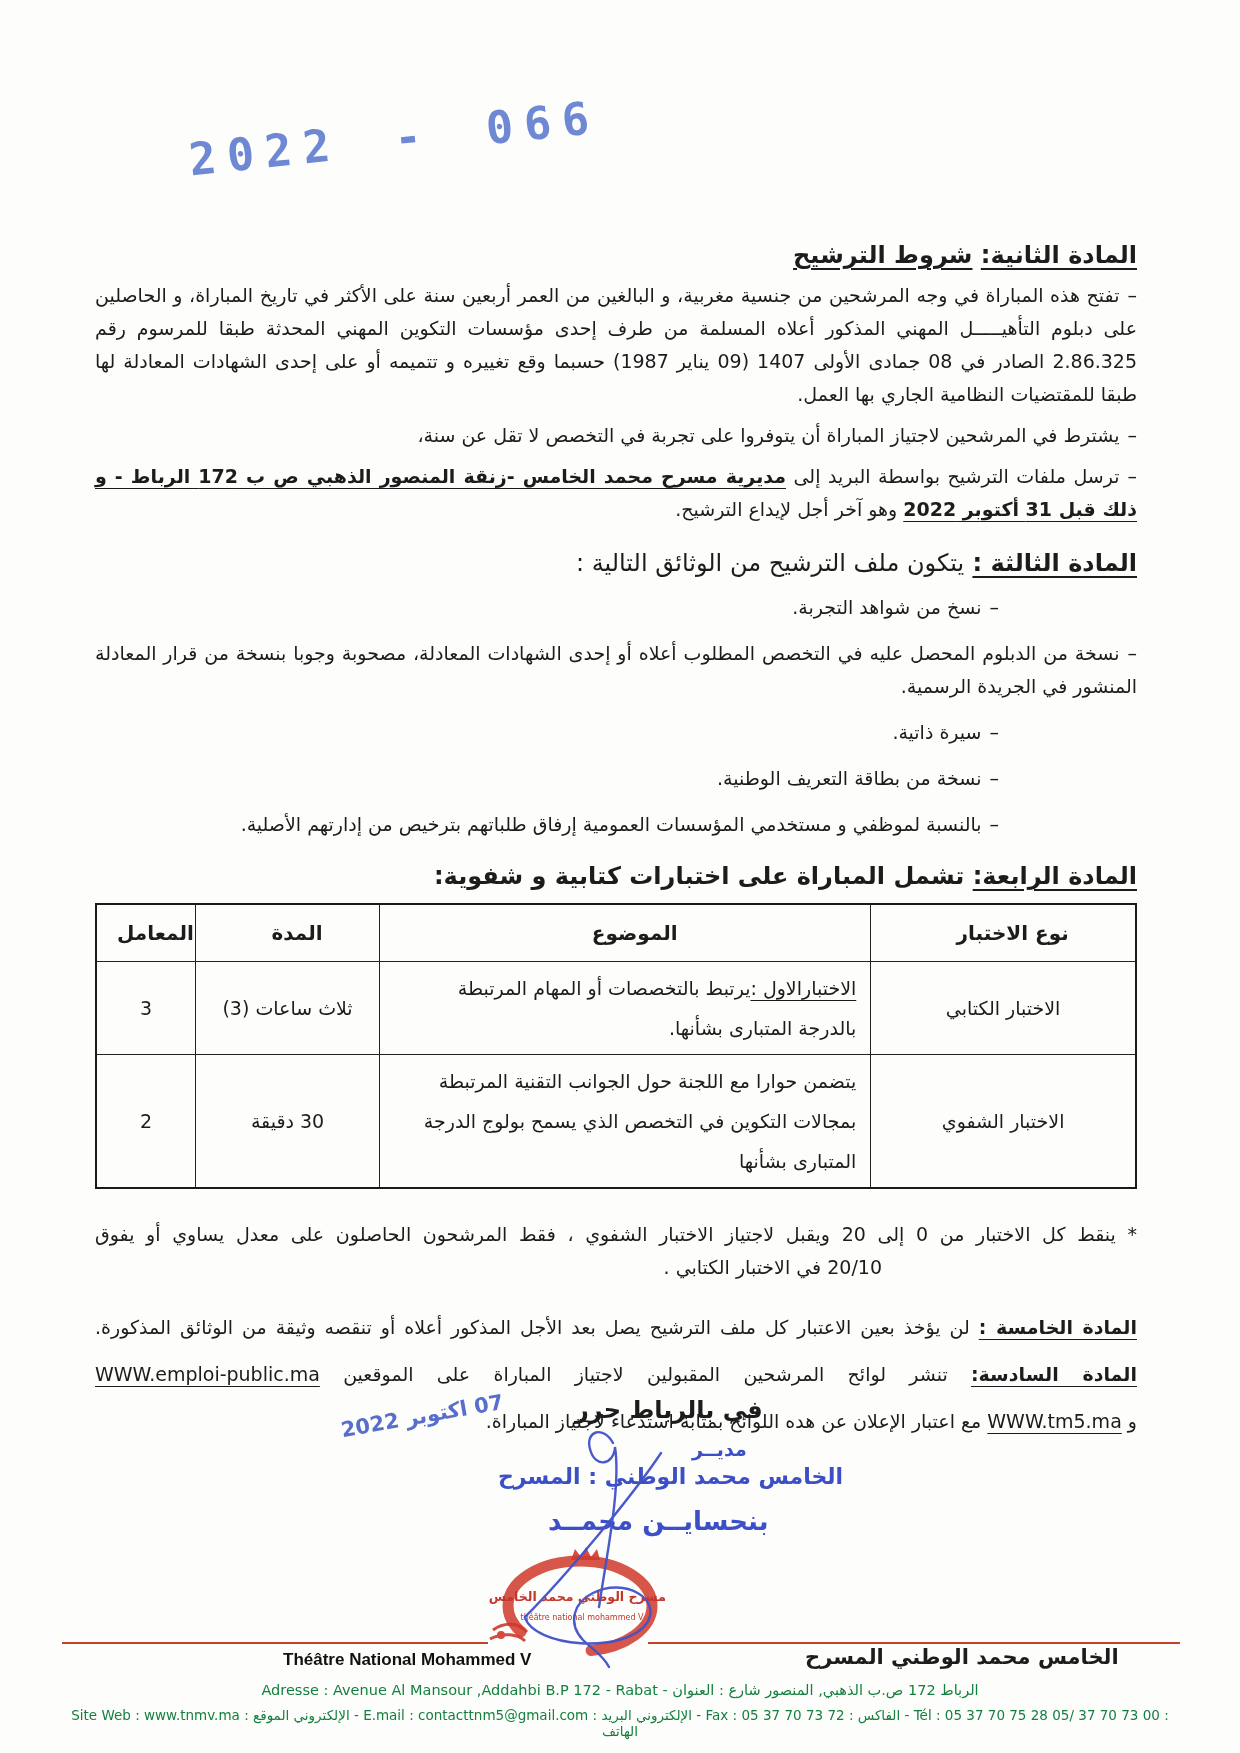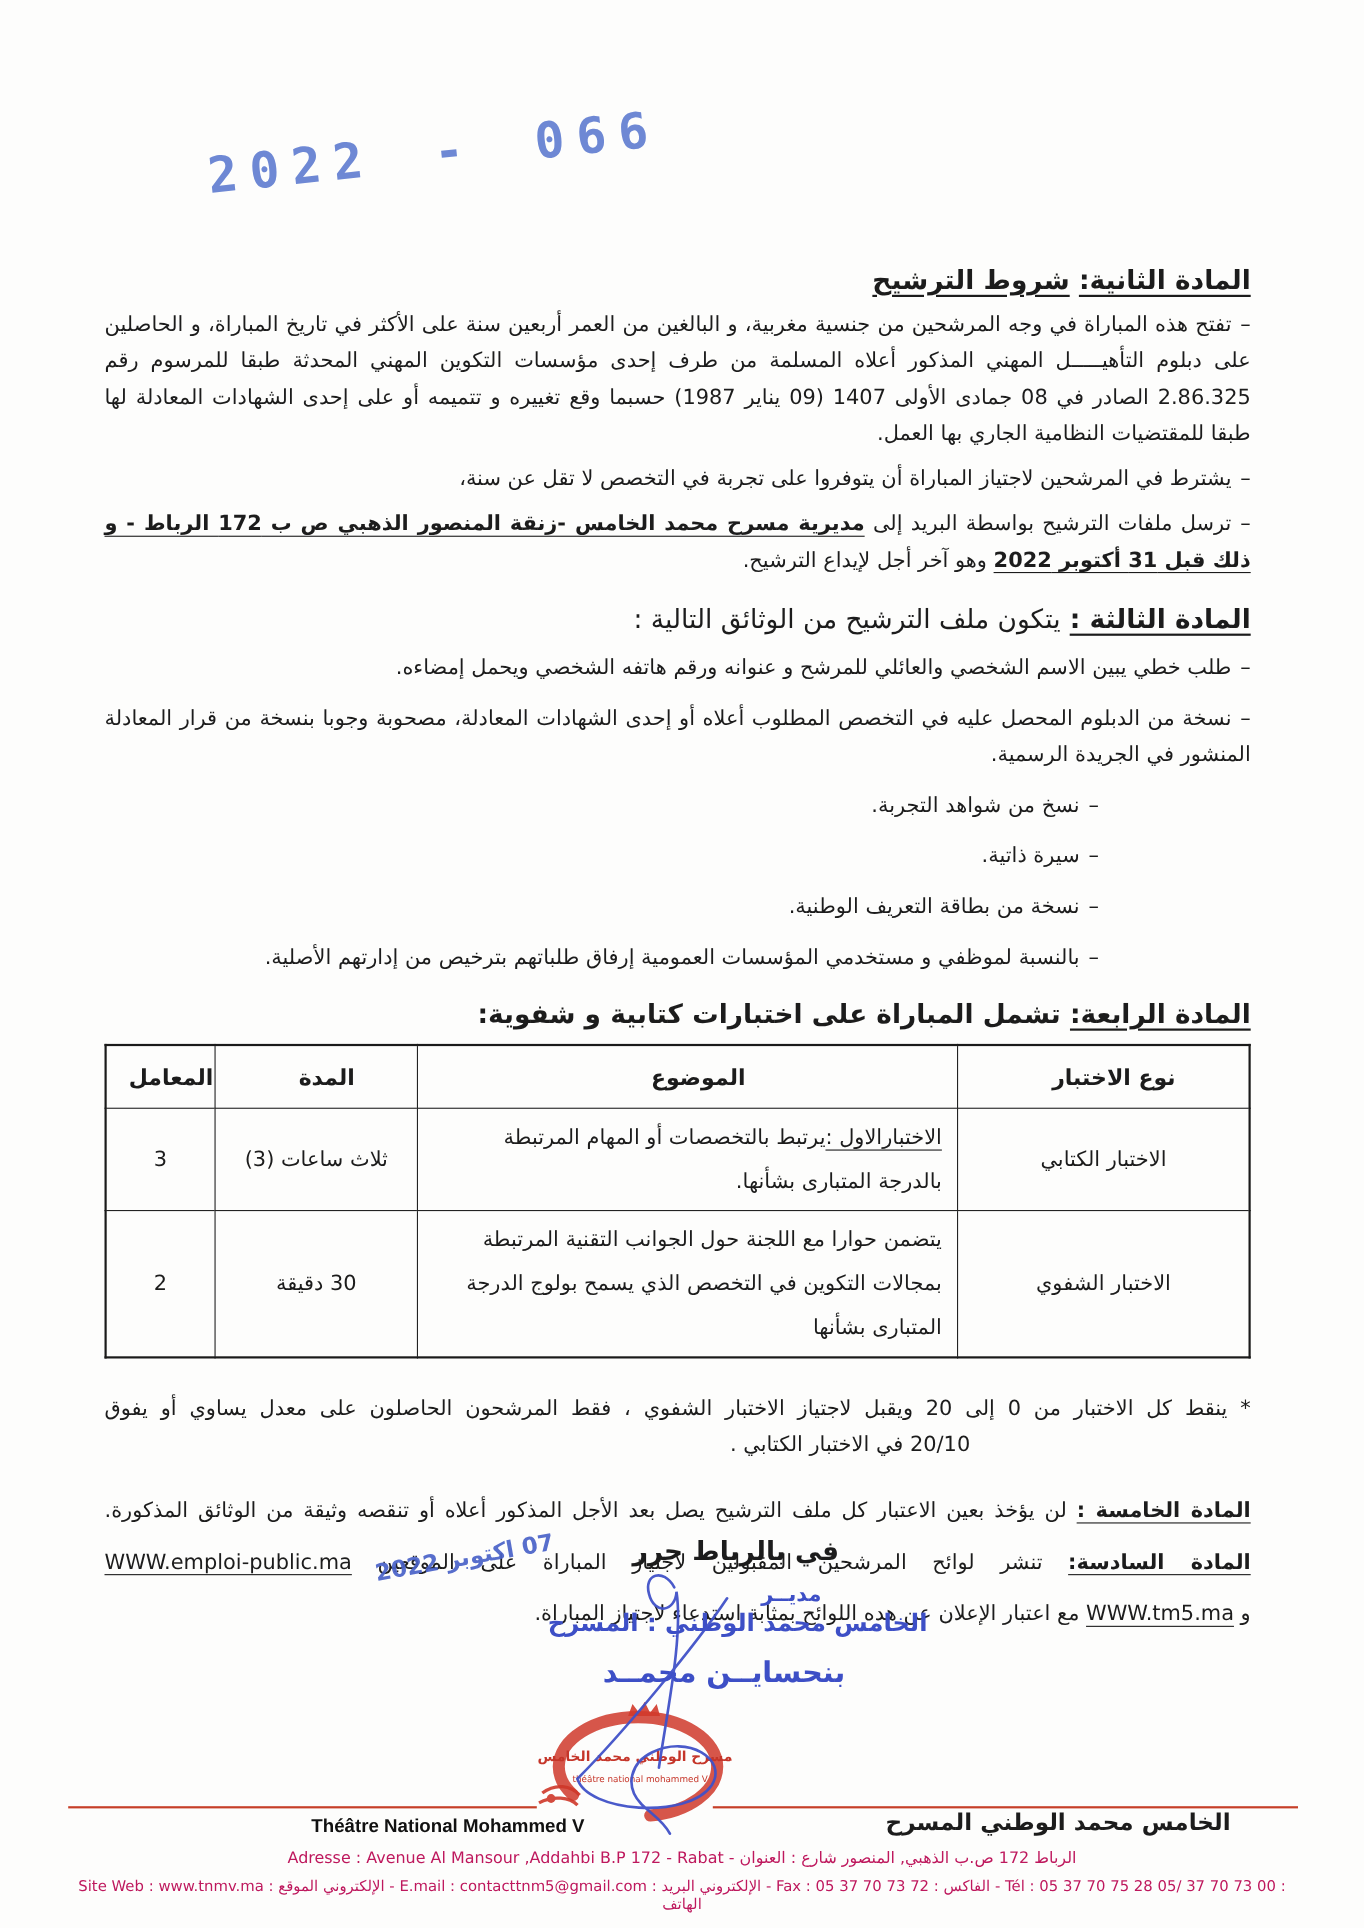--- a/index.html
+++ b/index.html
@@ -48,21 +48,21 @@
   .scribble{position:absolute;left:475px;top:1425px;z-index:3;}
   .logo{position:absolute;left:485px;top:1544px;z-index:2;}
 
   
   .redline{position:absolute;top:1642px;height:2px;background:#c63f28;z-index:1;}
   .rl-left{left:62px;width:426px;}
   .rl-right{left:648px;width:532px;}
   .ft-fr{position:absolute;left:283px;top:1650px;font-size:17px;font-weight:bold;color:#111;
          font-family:"Liberation Sans","DejaVu Sans",sans-serif;}
   .ft-ar{position:absolute;left:805px;top:1645px;font-size:21px;font-weight:bold;direction:ltr;white-space:nowrap;}
-  .ft-line{position:absolute;left:60px;width:1120px;text-align:center;direction:ltr;color:#be185d;}
+  .ft-line{position:absolute;left:60px;width:1120px;text-align:center;direction:ltr;color:#15803d;}
   .ft-addr{top:1682px;font-size:14.5px;}
   .ft-contact{top:1707px;font-size:13.5px;}
   .wsp span{unicode-bidi:isolate;}
 </style>
 </head>
 <body>
 
 <div class="pg">
 
   <div class="stamp">2022 - 066</div>
@@ -79,23 +79,22 @@
 
     <p class="bullet"><span class="dash">–</span><span>يشترط في المرشحين لاجتياز المباراة أن يتوفروا على تجربة في التخصص لا تقل عن سنة،</span></p>
 
     <p class="bullet"><span class="dash">–</span><span>ترسل ملفات الترشيح بواسطة البريد إلى </span><span class="b ul">مديرية مسرح محمد الخامس -زنقة المنصور الذهبي ص ب 172 الرباط - و ذلك قبل 31 أكتوبر 2022</span><span> وهو آخر أجل لإيداع الترشيح.</span></p>
 
     <div class="hd mt24">
       <span class="ul">المادة الثالثة :</span>
       <span style="font-weight:normal">يتكون ملف الترشيح من الوثائق التالية :</span>
     </div>
 
-    <p class="bullet mt14"><span class="dash">–</span><span>طلب خطي يبين الاسم الشخصي والعائلي للمرشح و عنوانه ورقم هاتفه الشخصي ويحمل إمضاءه.</span></p>
+    <p class="bullet mt14 item-short"><span class="dash">–</span><span>نسخ من شواهد التجربة.</span></p>
     <p class="bullet mt14"><span class="dash">–</span><span>نسخة من الدبلوم المحصل عليه في التخصص المطلوب أعلاه أو إحدى الشهادات المعادلة، مصحوبة وجوبا بنسخة من قرار المعادلة المنشور في الجريدة الرسمية.</span></p>
-    <p class="bullet mt14 item-short"><span class="dash">–</span><span>نسخ من شواهد التجربة.</span></p>
     <p class="bullet mt14 item-short"><span class="dash">–</span><span>سيرة ذاتية.</span></p>
     <p class="bullet mt14 item-short"><span class="dash">–</span><span>نسخة  من بطاقة التعريف الوطنية.</span></p>
     <p class="bullet mt14 item-short"><span class="dash">–</span><span>بالنسبة لموظفي و مستخدمي المؤسسات العمومية إرفاق طلباتهم بترخيص من إدارتهم الأصلية.</span></p>
 
     <div class="hd mt20">
       <span class="ul">المادة الرابعة:</span>
       <span> </span>
       <span>تشمل المباراة على اختبارات كتابية و شفوية:</span>
     </div>
 

